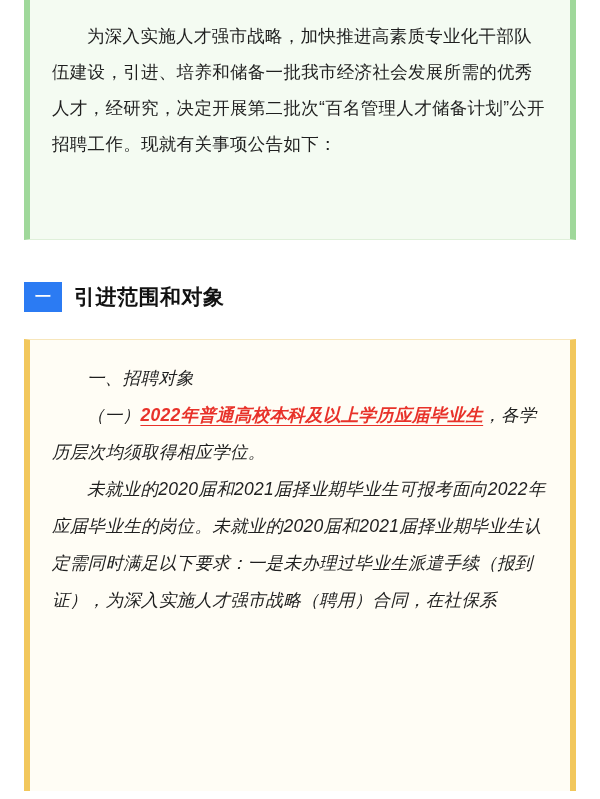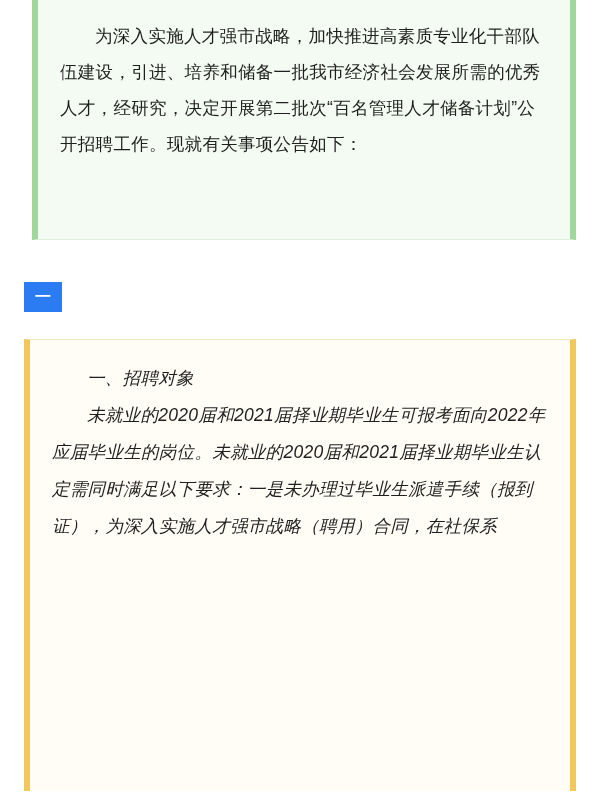--- a/index.html
+++ b/index.html
@@ -19,21 +19,21 @@
     position: relative;
     width: 600px;
     height: 799px;
     background: #ffffff;
     padding: 0 24px;
   }
 
   
   .intro-card {
     position: relative;
-    margin: 0 0 0 8px;
+    margin: 0 0 0 0;
     padding: 18px 22px 22px 22px;
     background: #f4fbf2;
     border-left: 6px solid #9fd89a;
     border-right: 6px solid #9fd89a;
     border-bottom: 1px solid #dff0da;
     border-top: none;
     height: 240px;
     overflow: hidden;
   }
   .intro-card p {
@@ -109,20 +109,22 @@
 <body>
 
 <div class="page">
 
   <div class="intro-card">
     <p>为深入实施人才强市战略，加快推进高素质专业化干部队伍建设，引进、培养和储备一批我市经济社会发展所需的优秀人才，经研究，决定开展第二批次“百名管理人才储备计划”公开招聘工作。现就有关事项公告如下：</p>
   </div>
 
   <div class="section-head">
     <span class="section-num">一</span>
+    <span class="section-title">引进范围和对象</span>
   </div>
 
   <div class="body-card">
     <p>一、招聘对象</p>
+    <p class="tight"><span>（一）</span><span class="hl-red u-line">2022年普通高校本科及以上学历应届毕业生</span><span>，各学历层次均须取得相应学位。</span></p>
     <p>未就业的2020届和2021届择业期毕业生可报考面向2022年应届毕业生的岗位。未就业的2020届和2021届择业期毕业生认定需同时满足以下要求：一是未办理过毕业生派遣手续（报到证），为深入实施人才强市战略（聘用）合同，在社保系</p>
   </div>
 
 </div>
 
 </body></html>

